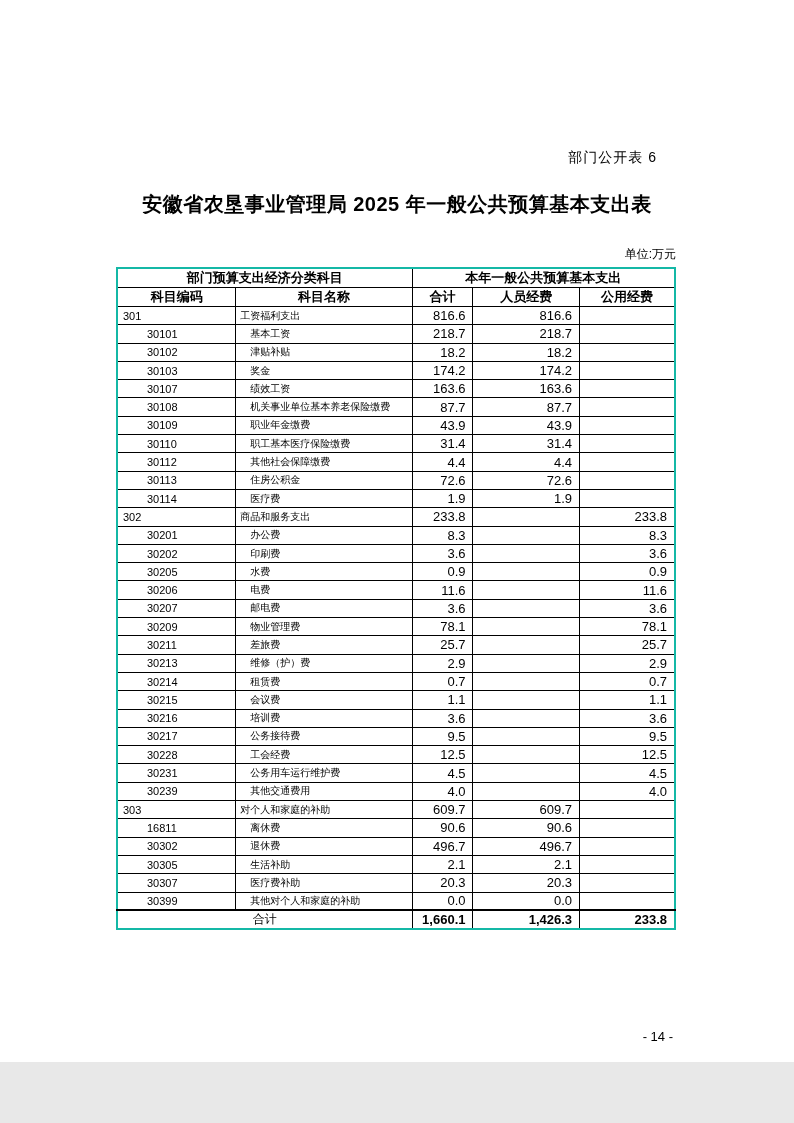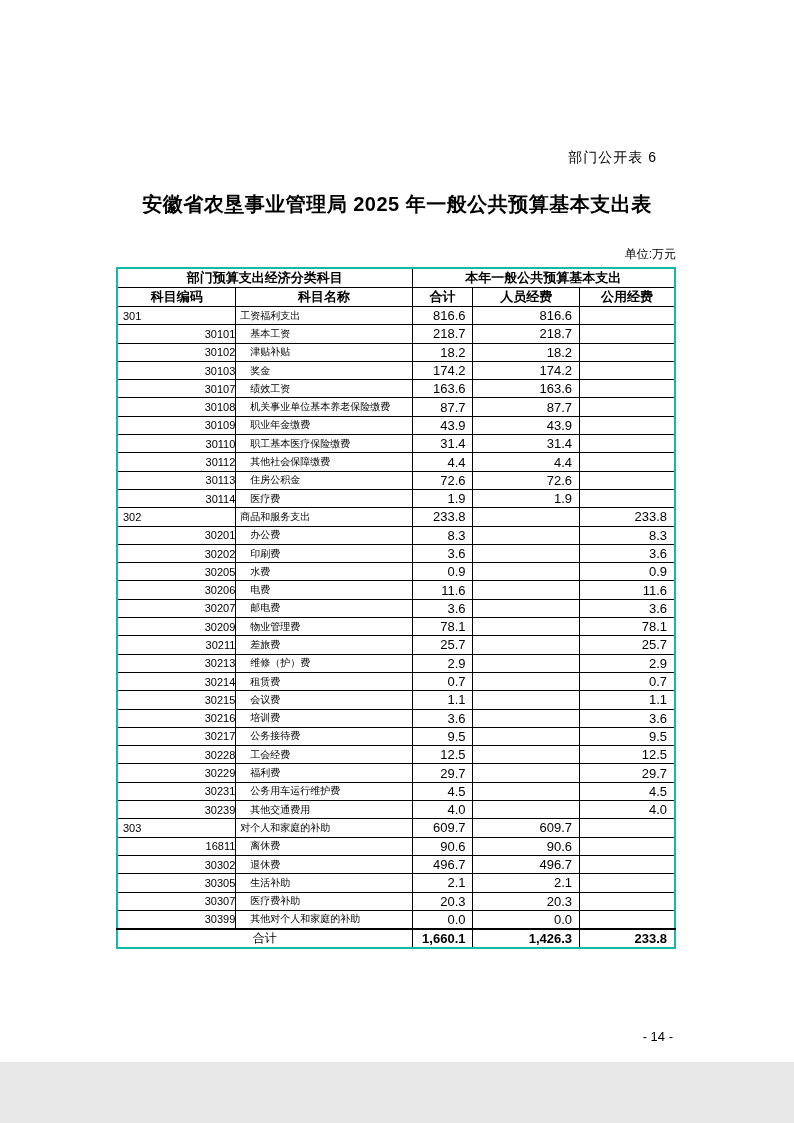--- a/index.html
+++ b/index.html
@@ -57,21 +57,21 @@
   .budget-table th {
     font-size: 13px;
     font-weight: bold;
     text-align: center;
   }
   .budget-table td.code {
     font-size: 11px;
     text-align: left;
     padding-left: 5px;
   }
-  .budget-table td.code.lvl2 { padding-left: 44px; text-align: right; }
+  .budget-table td.code.lvl2 { padding-left: 29px; }
   .budget-table td.name {
     font-size: 10px;
     text-align: left;
     padding-left: 4px;
   }
   .budget-table td.name.lvl2 { padding-left: 14px; }
   .budget-table td.num {
     font-size: 13px;
     text-align: right;
     padding-right: 7px;
@@ -291,27 +291,20 @@
           <td class="num">9.5</td>
         </tr>
         <tr>
           <td class="code lvl2">30228</td>
           <td class="name lvl2">工会经费</td>
           <td class="num">12.5</td>
           <td class="num"></td>
           <td class="num">12.5</td>
         </tr>
         <tr>
-          <td class="code lvl2">30229</td>
-          <td class="name lvl2">福利费</td>
-          <td class="num">29.7</td>
-          <td class="num"></td>
-          <td class="num">29.7</td>
-        </tr>
-        <tr>
           <td class="code lvl2">30231</td>
           <td class="name lvl2">公务用车运行维护费</td>
           <td class="num">4.5</td>
           <td class="num"></td>
           <td class="num">4.5</td>
         </tr>
         <tr>
           <td class="code lvl2">30239</td>
           <td class="name lvl2">其他交通费用</td>
           <td class="num">4.0</td>

